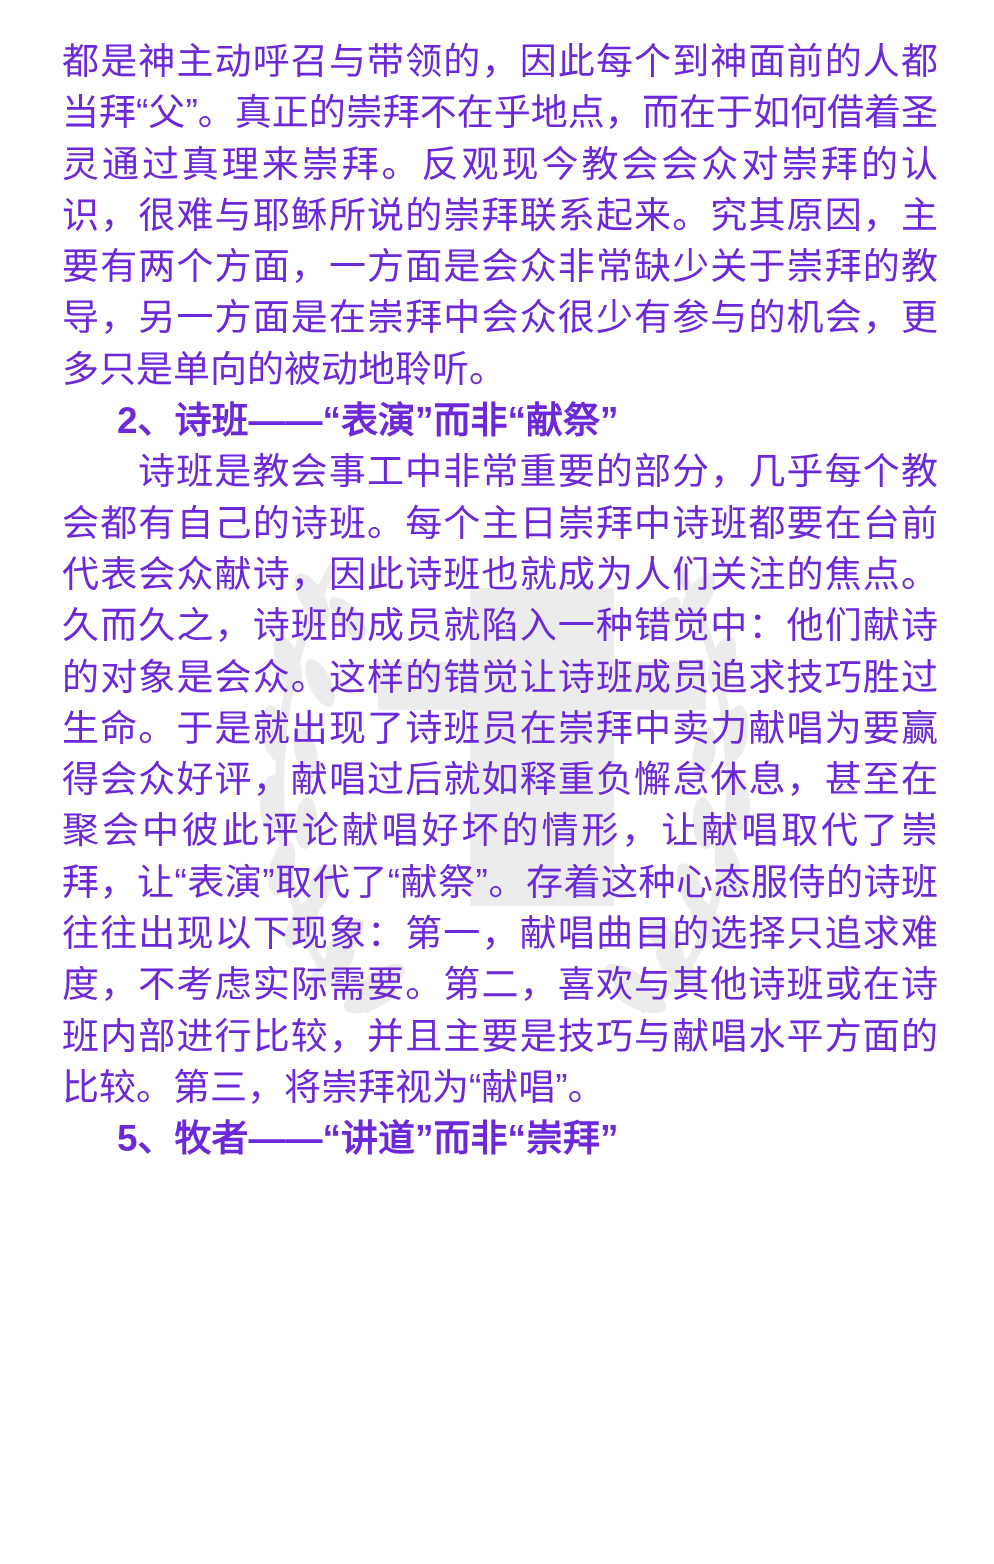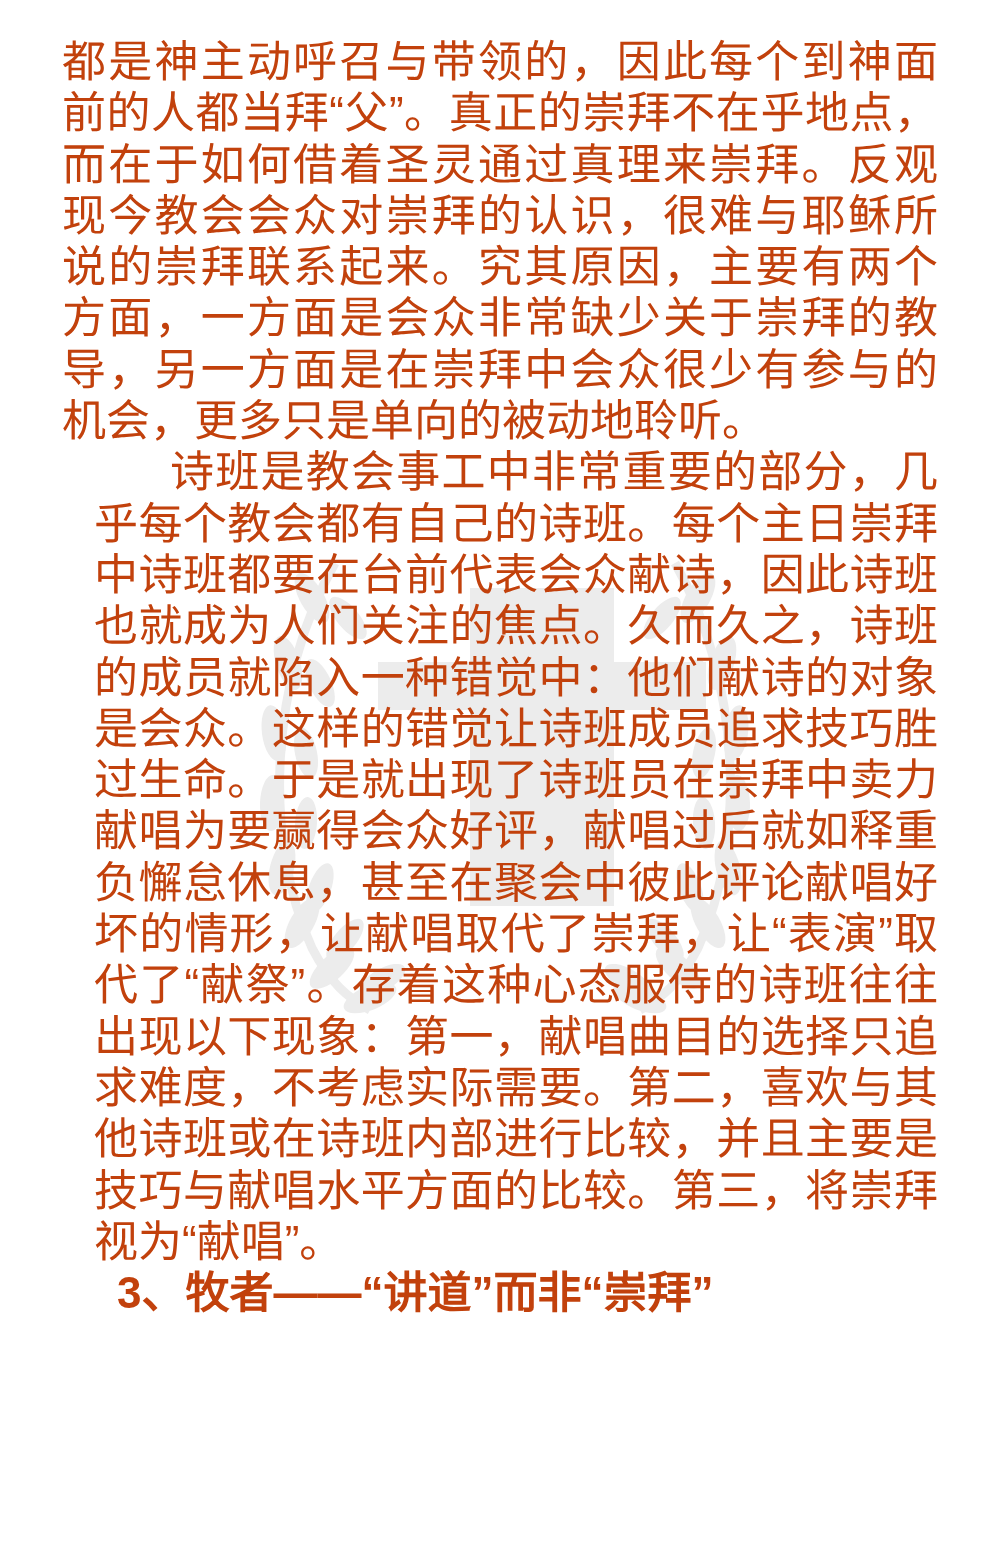--- a/index.html
+++ b/index.html
@@ -25,30 +25,29 @@
   .content {
     position: absolute;
     left: 62px;
     top: 36px;
     width: 876px;
     z-index: 1;
   }
   .content p, .content h2 {
     margin: 0;
     padding: 0;
-    font-size: 44px;
+    font-size: 37px;
     line-height: 51.3px;
-    color: #c2410c;
+    color: #6d28d9;
     text-align: justify;
     letter-spacing: 0;
     font-weight: normal;
   }
   .content p.indent {
     text-indent: 76px;
-    margin-left: 32px;
   }
   .content h2 {
     font-weight: bold;
     text-align: left;
     text-indent: 55px;
   }
 </style>
 </head>
 <body>
 
@@ -80,17 +79,18 @@
         <rect x="220" y="30" width="144" height="318"></rect>
         <rect x="128" y="104" width="328" height="48"></rect>
       </g>
       <use href="#branch"></use>
       <use href="#branch" transform="translate(510,0) scale(-1,1)"></use>
     </g>
   </svg>
 
   <div class="content">
     <p class="body">都是神主动呼召与带领的，因此每个到神面前的人都当拜“父”。真正的崇拜不在乎地点，而在于如何借着圣灵通过真理来崇拜。反观现今教会会众对崇拜的认识，很难与耶稣所说的崇拜联系起来。究其原因，主要有两个方面，一方面是会众非常缺少关于崇拜的教导，另一方面是在崇拜中会众很少有参与的机会，更多只是单向的被动地聆听。</p>
+    <h2>2、诗班——“表演”而非“献祭”</h2>
     <p class="body indent">诗班是教会事工中非常重要的部分，几乎每个教会都有自己的诗班。每个主日崇拜中诗班都要在台前代表会众献诗，因此诗班也就成为人们关注的焦点。久而久之，诗班的成员就陷入一种错觉中：他们献诗的对象是会众。这样的错觉让诗班成员追求技巧胜过生命。于是就出现了诗班员在崇拜中卖力献唱为要赢得会众好评，献唱过后就如释重负懈怠休息，甚至在聚会中彼此评论献唱好坏的情形，让献唱取代了崇拜，让“表演”取代了“献祭”。存着这种心态服侍的诗班往往出现以下现象：第一，献唱曲目的选择只追求难度，不考虑实际需要。第二，喜欢与其他诗班或在诗班内部进行比较，并且主要是技巧与献唱水平方面的比较。第三，将崇拜视为“献唱”。</p>
-    <h2>3、牧者——“讲道”而非“崇拜”</h2>
+    <h2>5、牧者——“讲道”而非“崇拜”</h2>
   </div>
 
 </div>
 
 </body></html>

